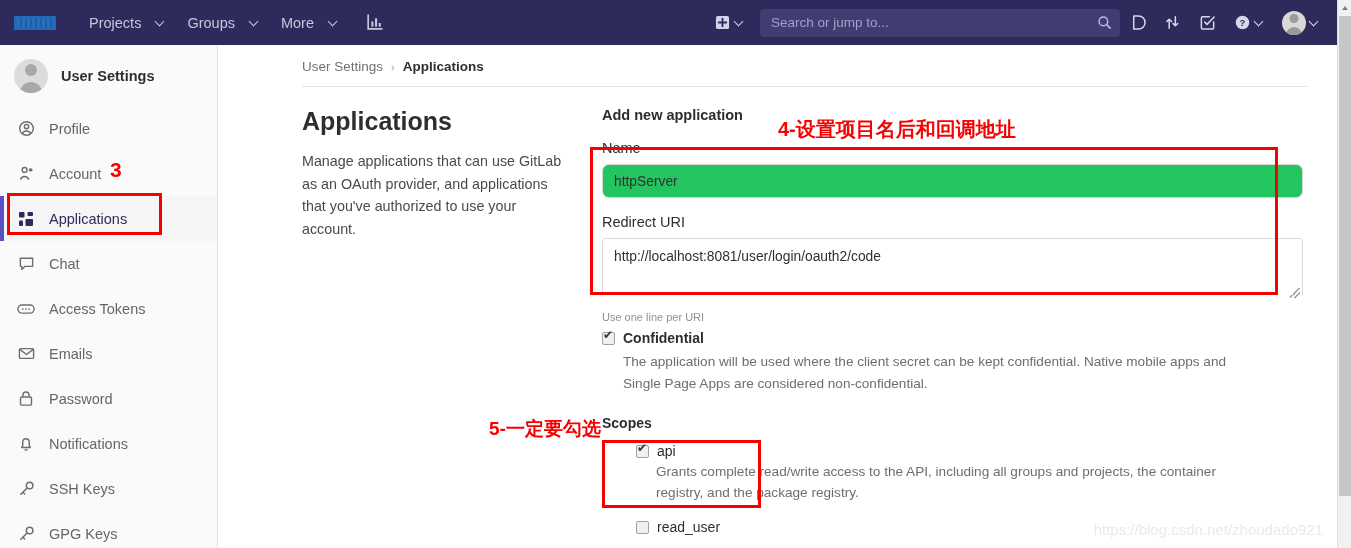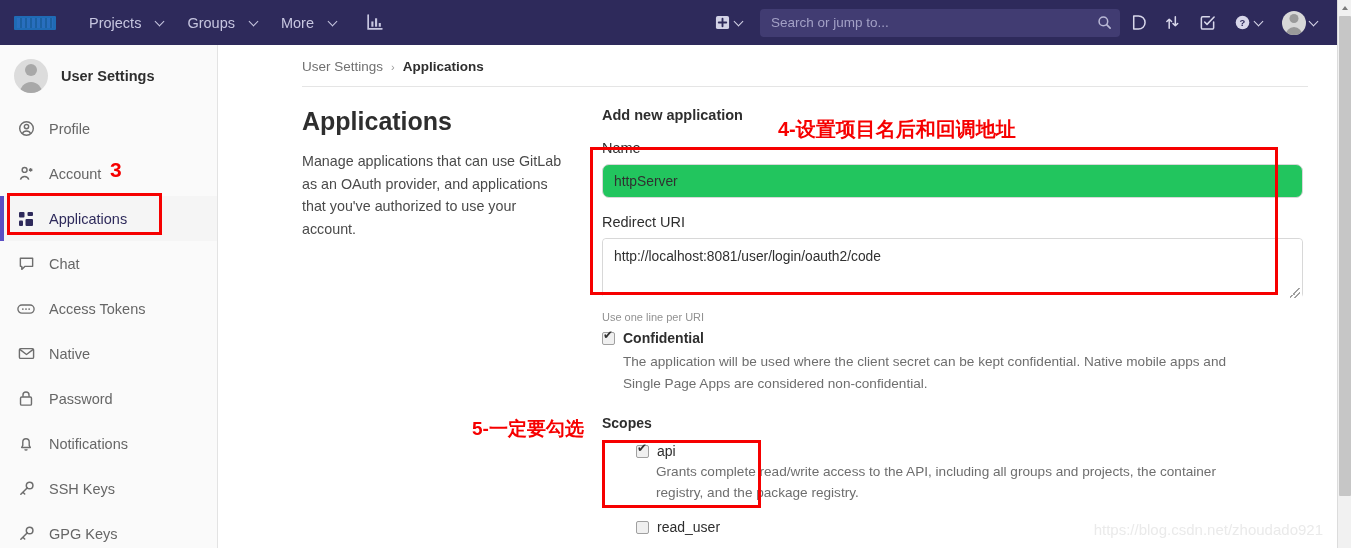--- a/index.html
+++ b/index.html
@@ -186,21 +186,21 @@
   .anno-box { position: absolute; border: 3px solid #f60000; z-index: 30; pointer-events: none; }
   .anno-text {
     position: absolute; color: #f60000; z-index: 31; pointer-events: none;
     font-family: "Liberation Sans", sans-serif; white-space: nowrap;
   }
   #anno-3 { left: 110px; top: 158px; font-size: 21px; font-weight: bold; }
   #anno-box-sidebar { left: 7px; top: 193px; width: 155px; height: 42px; }
   #anno-box-form { left: 590px; top: 147px; width: 688px; height: 148px; }
   #anno-4 { left: 778px; top: 116px; font-size: 20px; font-weight: bold; }
   #anno-box-api { left: 602px; top: 440px; width: 159px; height: 68px; }
-  #anno-5 { left: 472px; top: 416px; font-size: 19px; font-weight: bold; }
+  #anno-5 { left: 489px; top: 416px; font-size: 19px; font-weight: bold; }
 
   .watermark {
     position: absolute; right: 28px; bottom: 10px; color: #eaeaea;
     font-size: 15px; z-index: 40; pointer-events: none;
     font-family: "Liberation Sans", sans-serif;
   }
 
   
   .scrollbar {
     position: absolute; top: 0; right: 0; width: 14px; height: 548px;
@@ -358,21 +358,21 @@
     <span>Access Tokens</span>
   </div>
 
   <div class="sb-item">
     <span class="sb-icon">
       <svg width="17" height="17" viewBox="0 0 18 18" fill="none" stroke="#6e6e6e" stroke-width="1.5">
         <rect x="1.5" y="3.8" width="15" height="10.4" rx="1.3"></rect>
         <path d="M1.9 4.6L9 10l7.1-5.4" stroke-linejoin="round"></path>
       </svg>
     </span>
-    <span>Native</span>
+    <span>Emails</span>
   </div>
 
   <div class="sb-item">
     <span class="sb-icon">
       <svg width="16" height="17" viewBox="0 0 16 18" fill="none" stroke="#6e6e6e" stroke-width="1.5">
         <rect x="2.2" y="7.4" width="11.6" height="8.6" rx="1.3"></rect>
         <path d="M4.8 7.2V5.4a3.2 3.2 0 016.4 0v1.8"></path>
       </svg>
     </span>
     <span>Password</span>

